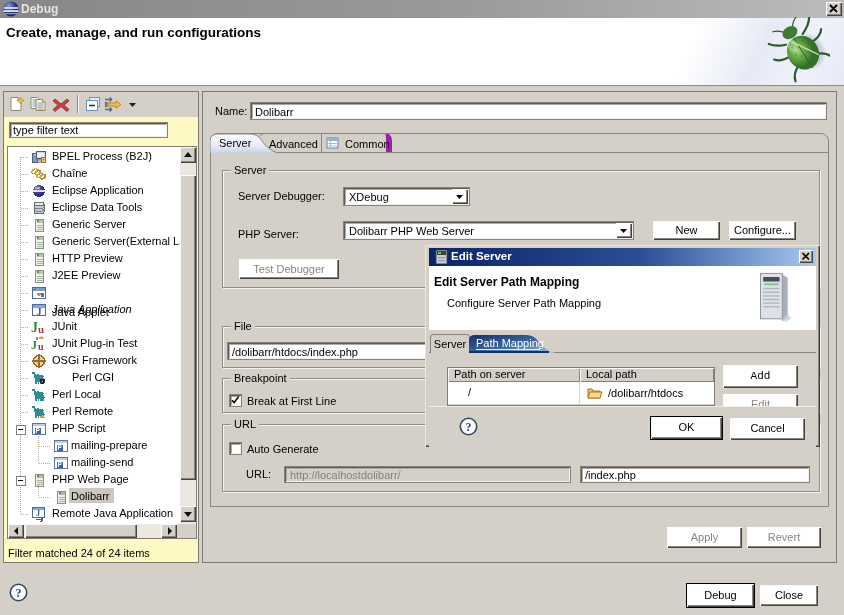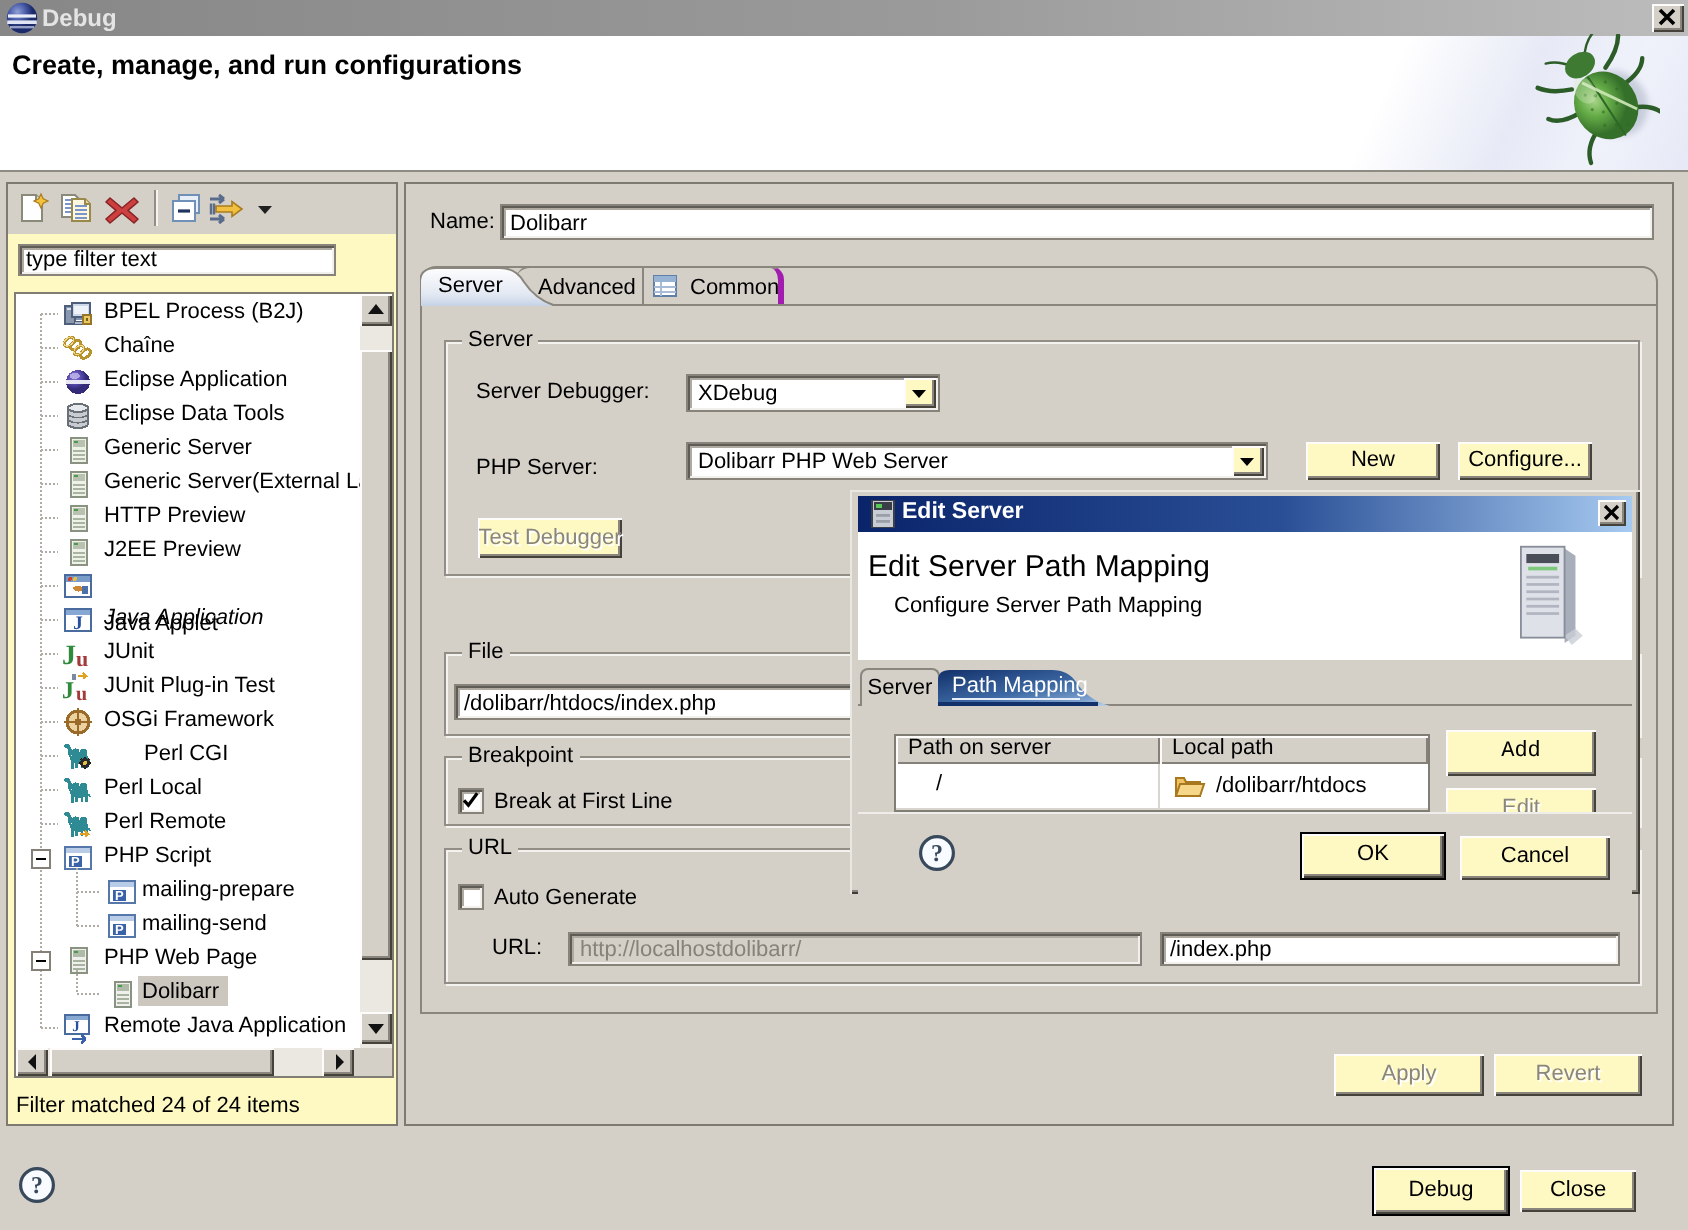--- a/index.html
+++ b/index.html
@@ -1,21 +1,21 @@
 <!DOCTYPE html>
 <html><head><meta charset="utf-8">
 <style>
 html,body{margin:0;padding:0;width:844px;height:615px;overflow:hidden;
   font-family:"Liberation Sans",sans-serif;font-size:11px;color:#000;
   background:#d4d0c8;position:relative;}
 *{box-sizing:border-box;}
 .abs{position:absolute;}
 .raised{background:#d4d0c8;
   box-shadow:inset 1px 1px 0 #fdfcfa, inset -1px -1px 0 #45423c, inset -2px -2px 0 #8a867e;}
-.btn{background:#fef9c3;text-align:center;
+.btn{background:#ffffff;text-align:center;
   box-shadow:inset 1px 1px 0 #fdfcfa, inset -1px -1px 0 #45423c, inset -2px -2px 0 #8a867e;}
 .sunken{background:#fff;
   box-shadow:inset 1px 1px 0 #5f5c55, inset -1px -1px 0 #f2f0ec, inset 2px 2px 0 #aeaaa2;
   border:1px solid #87837b;}
 .dis{color:#8a867e;text-shadow:1px 1px 0 #ffffff;}
 .grp{border:1px solid #928e86;box-shadow:1px 1px 0 #f4f2ee, inset 1px 1px 0 #f4f2ee;}
 .grplab{position:absolute;top:-7px;left:8px;background:#d4d0c8;padding:0 3px;}
 </style></head>
 <body>
 
@@ -370,21 +370,21 @@
 <span class="abs" style="left:215px;top:105px;">Name:</span>
 <div class="abs sunken" style="left:250px;top:102px;width:577px;height:18px;"></div>
 <span class="abs" style="left:255px;top:106px;">Dolibarr</span>
 
 <div class="abs" style="left:210px;top:133px;width:619px;height:374px;border:1px solid #8a867e;border-radius:8px 8px 0 0;"></div>
 <div id="tabs" class="abs" style="left:210px;top:133px;width:619px;height:21px;">
 <div class="abs" style="left:66px;top:19px;width:553px;height:1px;background:#8a867e;"></div>
 <div class="abs" style="left:48px;top:0;width:64px;height:19px;border-top:1px solid #8a867e;border-right:1px solid #8a867e;border-top-left-radius:7px;">
   <span class="abs" style="left:11px;top:4px;">Advanced</span>
     </div>
-<div class="abs" style="left:112px;top:0;width:70px;height:19px;border-top:1px solid #8a867e;border-right:3px solid #a21caf;border-top-right-radius:7px;">
+<div class="abs" style="left:112px;top:0;width:70px;height:19px;border-top:1px solid #8a867e;border-right:6px solid #a21caf;border-top-right-radius:7px;">
   <svg class="abs" style="left:4px;top:3px" width="13" height="13">
         <rect x="1" y="1" width="11" height="10" fill="#fff" stroke="#6080a8"></rect>
         <rect x="1" y="1" width="11" height="3" fill="#98b2d4"></rect>
         <path d="M1 6.5 H12 M1 9 H12 M4.5 4 V11" stroke="#a8bcd8" stroke-width="1"></path>
       </svg>
   <span class="abs" style="left:23px;top:4px;">Common</span>
     </div>
 <svg class="abs" style="left:0;top:0" width="70" height="20">
   <defs>
         <linearGradient id="st" x1="0" y1="0" x2="0" y2="1">
@@ -409,21 +409,21 @@
       <path d="M4 6 L11 6 L7.5 10 Z" fill="#000"></path>
     </svg></div>
 <span class="abs" style="left:238px;top:228px;">PHP Server:</span>
 <div class="abs sunken" style="left:343px;top:221px;width:291px;height:19px;"></div>
 <span class="abs" style="left:349px;top:225px;">Dolibarr PHP Web Server</span>
 <div class="abs btn" style="left:616px;top:223px;width:16px;height:15px;"><svg width="16" height="15">
       <path d="M4 6 L11 6 L7.5 10 Z" fill="#000"></path>
     </svg></div>
 <div class="abs btn" style="left:653px;top:221px;width:67px;height:19px;line-height:19px;">New</div>
 <div class="abs btn" style="left:729px;top:221px;width:67px;height:19px;line-height:19px;">Configure...</div>
-<div class="abs btn dis" style="left:239px;top:259px;width:72px;height:20px;line-height:20px;">Test Debugger</div>
+<div class="abs btn dis" style="left:239px;top:259px;width:100px;height:20px;line-height:20px;">Test Debugger</div>
 
 <div class="abs grp" style="left:222px;top:326px;width:598px;height:42px;">
   <span class="grplab">File</span>
 </div>
 <div class="abs sunken" style="left:227px;top:342px;width:585px;height:18px;"></div>
 <span class="abs" style="left:232px;top:346px;">/dolibarr/htdocs/index.php</span>
 
 <div class="abs grp" style="left:222px;top:378px;width:598px;height:35px;">
   <span class="grplab">Breakpoint</span>
 </div>
@@ -471,21 +471,21 @@
     </svg>
     <span class="abs" style="left:22px;top:2px;font-weight:bold;font-size:11.5px;color:#fff;">Edit Server</span>
     <div class="abs raised" style="left:370px;top:2px;width:14px;height:13px;">
       <svg width="14" height="13" viewBox="0 0 14 13">
           <path d="M3.5 3 L10 9.5 M10 3 L3.5 9.5" stroke="#000" stroke-width="1.6"></path>
         </svg>
     </div>
   </div>
 
   <div class="abs" style="left:4px;top:21px;width:387px;height:64px;background:#fff;">
-    <span class="abs" style="left:5px;top:9px;font-weight:normal;font-size:15px;">Edit Server Path Mapping</span>
+    <span class="abs" style="left:5px;top:9px;font-weight:bold;font-size:12px;">Edit Server Path Mapping</span>
     <span class="abs" style="left:18px;top:31px;">Configure Server Path Mapping</span>
     <svg class="abs" style="left:326px;top:4px" width="40" height="54" viewBox="0 0 44 58">
       <polygon points="30,4 36,8 36,52 30,56" fill="#a8aeba"></polygon>
       <polygon points="30,52 36,48 40,52 34,57" fill="#c9cdd6" opacity=".8"></polygon>
       <rect x="6" y="3" width="24" height="50" fill="#dee1e8" stroke="#878d99" stroke-width="1"></rect>
       <rect x="9" y="7" width="18" height="5" fill="#4a4e58"></rect>
       <rect x="10" y="14" width="16" height="2" fill="#7ec87e"></rect>
       <rect x="9" y="19" width="18" height="1.5" fill="#b0b5c0"></rect>
       <rect x="9" y="23" width="18" height="1.5" fill="#b0b5c0"></rect>
       <rect x="9" y="27" width="18" height="1.5" fill="#b0b5c0"></rect>

